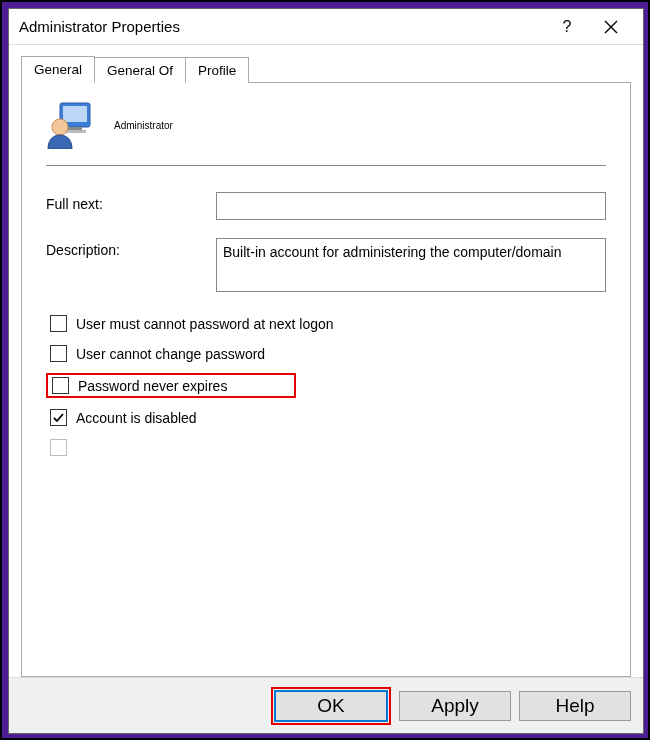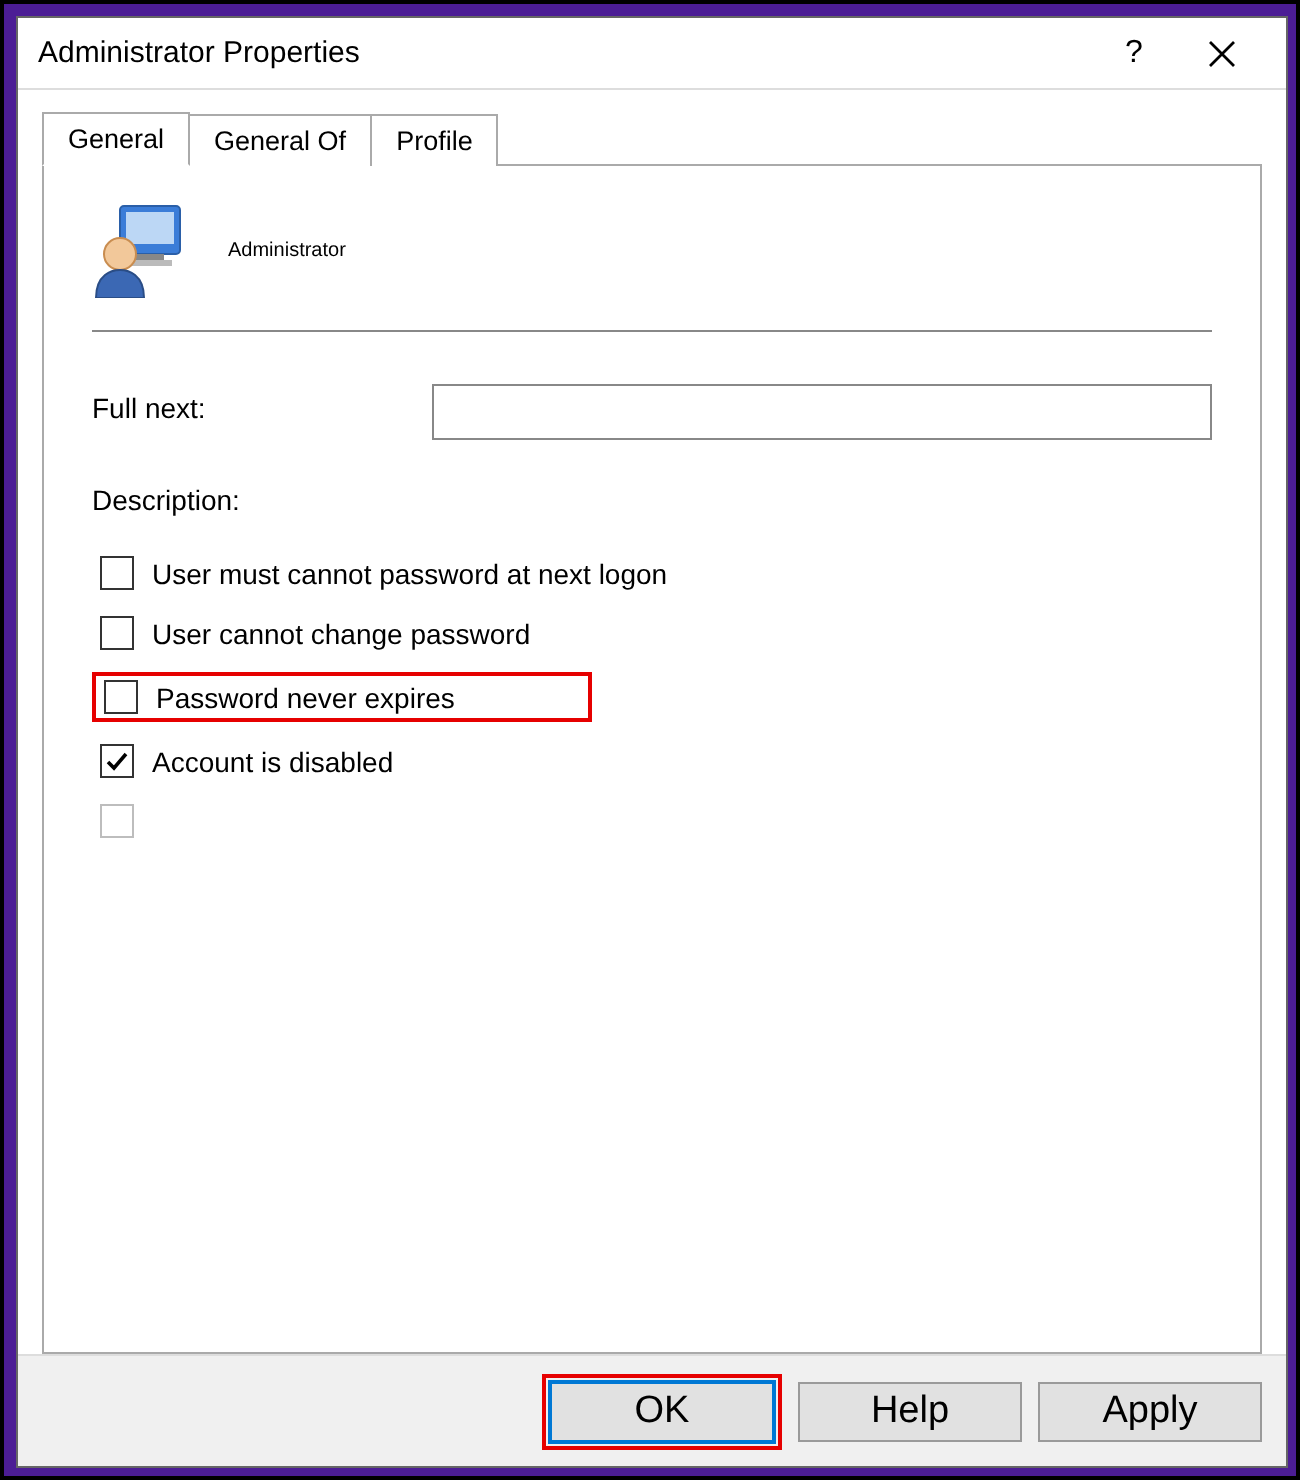--- a/index.html
+++ b/index.html
@@ -224,20 +224,23 @@
 
         <div class="form-row">
           <div class="lbl">Full next:</div>
           <div class="fld">
             <input class="textfield" type="text" value="" style="">
           </div>
         </div>
 
         <div class="form-row">
           <div class="lbl">Description:</div>
+          <div class="fld">
+            <textarea class="textarea" style="">Built-in account for administering the computer/domain</textarea>
+          </div>
         </div>
 
         <div class="checks">
 
           <div class="check-row">
             <span class="cbox"></span>
             <span>User must cannot password at next logon</span>
           </div>
 
           <div class="check-row">
@@ -265,18 +268,18 @@
 
         </div>
 
       </div>
     </div>
 
     <div class="buttons">
       <span class="btn-wrap highlight-red">
         <button class="btn default">OK</button>
       </span>
+      <button class="btn">Apply</button>
       <button class="btn">Help</button>
-      <button class="btn">Apply</button>
     </div>
 
   </div>
 </div>
 
 </body></html>

